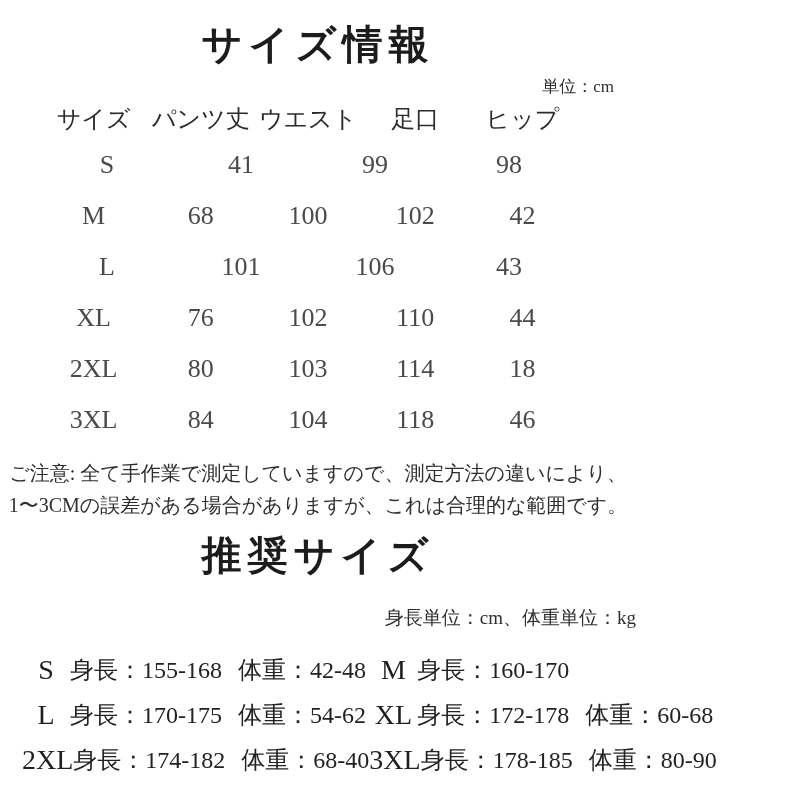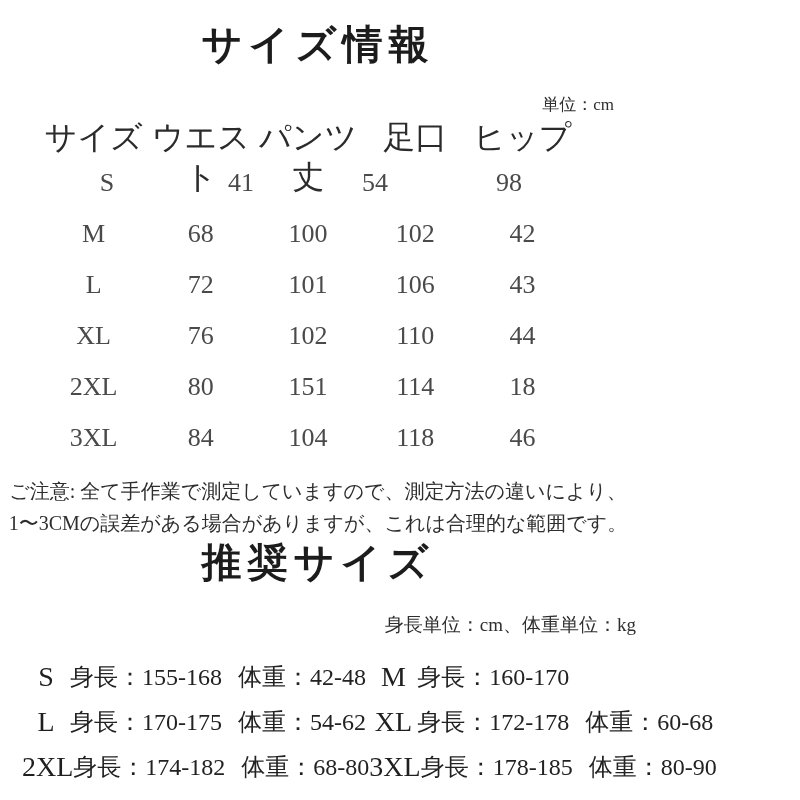--- a/index.html
+++ b/index.html
@@ -17,34 +17,34 @@
     text-align: center;
     font-size: 40px;
     line-height: 50px;
     font-weight: 600;
     letter-spacing: 6px;
     color: #1c1c1c;
     white-space: nowrap;
   }
 
   .unit-note-1 {
-    margin-top: 25px;
+    margin-top: 7px;
     padding-right: 22px;
     text-align: right;
     font-size: 17px;
     line-height: 20px;
     color: #2e2e2e;
   }
 
   .size-table { margin: 2px 60px 0 40px; }
   .trow { display: flex; }
   .trow > span { flex: 1; text-align: center; }
   .thead {
     height: 40px;
-    font-size: 32px;
+    font-size: 24px;
     line-height: 40px;
     color: #2b2b2b;
     font-weight: 500;
   }
   .tbody .trow {
     height: 51px;
     line-height: 51px;
     font-size: 26px;
     color: #4a4a4a;
   }
@@ -52,20 +52,21 @@
   .notice {
     margin-top: 12px;
     text-align: center;
     font-size: 20px;
     line-height: 32px;
     color: #2e2e2e;
     white-space: nowrap;
   }
 
   .sub-title {
+    margin-top: 11px;
     text-align: center;
     font-size: 40px;
     line-height: 48px;
     font-weight: 600;
     letter-spacing: 6px;
     color: #1c1c1c;
     white-space: nowrap;
   }
 
   .unit-note-2 {
@@ -103,57 +104,56 @@
 
 <div class="page">
 
   <div class="main-title">サイズ情報</div>
 
   <div class="unit-note-1">単位：cm</div>
 
   <div class="size-table">
     <div class="trow thead">
       <span>サイズ</span>
+      <span>パンツ丈</span>
       <span>ウエスト</span>
-      <span>パンツ丈</span>
       <span>足口</span>
       <span>ヒップ</span>
     </div>
     <div class="tbody">
       <div class="trow">
         <span>S</span>
         <span>41</span>
-        <span>54</span>
+        <span>99</span>
         <span>98</span>
       </div>
       <div class="trow">
         <span>M</span>
         <span>68</span>
         <span>100</span>
         <span>102</span>
         <span>42</span>
       </div>
       <div class="trow">
         <span>L</span>
-        <span>72</span>
         <span>101</span>
         <span>106</span>
         <span>43</span>
       </div>
       <div class="trow">
         <span>XL</span>
         <span>76</span>
         <span>102</span>
         <span>110</span>
         <span>44</span>
       </div>
       <div class="trow">
         <span>2XL</span>
         <span>80</span>
-        <span>151</span>
+        <span>103</span>
         <span>114</span>
         <span>18</span>
       </div>
       <div class="trow">
         <span>3XL</span>
         <span>84</span>
         <span>104</span>
         <span>118</span>
         <span>46</span>
       </div>
@@ -185,21 +185,21 @@
       <span class="rec-weight">体重：54-62</span>
     </div>
     <div class="rec-item">
       <span class="rec-size">XL</span>
       <span class="rec-height">身長：172-178</span>
       <span class="rec-weight">体重：60-68</span>
     </div>
     <div class="rec-item">
       <span class="rec-size">2XL</span>
       <span class="rec-height">身長：174-182</span>
-      <span class="rec-weight">体重：68-80</span>
+      <span class="rec-weight">体重：68-40</span>
     </div>
     <div class="rec-item">
       <span class="rec-size">3XL</span>
       <span class="rec-height">身長：178-185</span>
       <span class="rec-weight">体重：80-90</span>
     </div>
   </div>
 
 </div>
 

